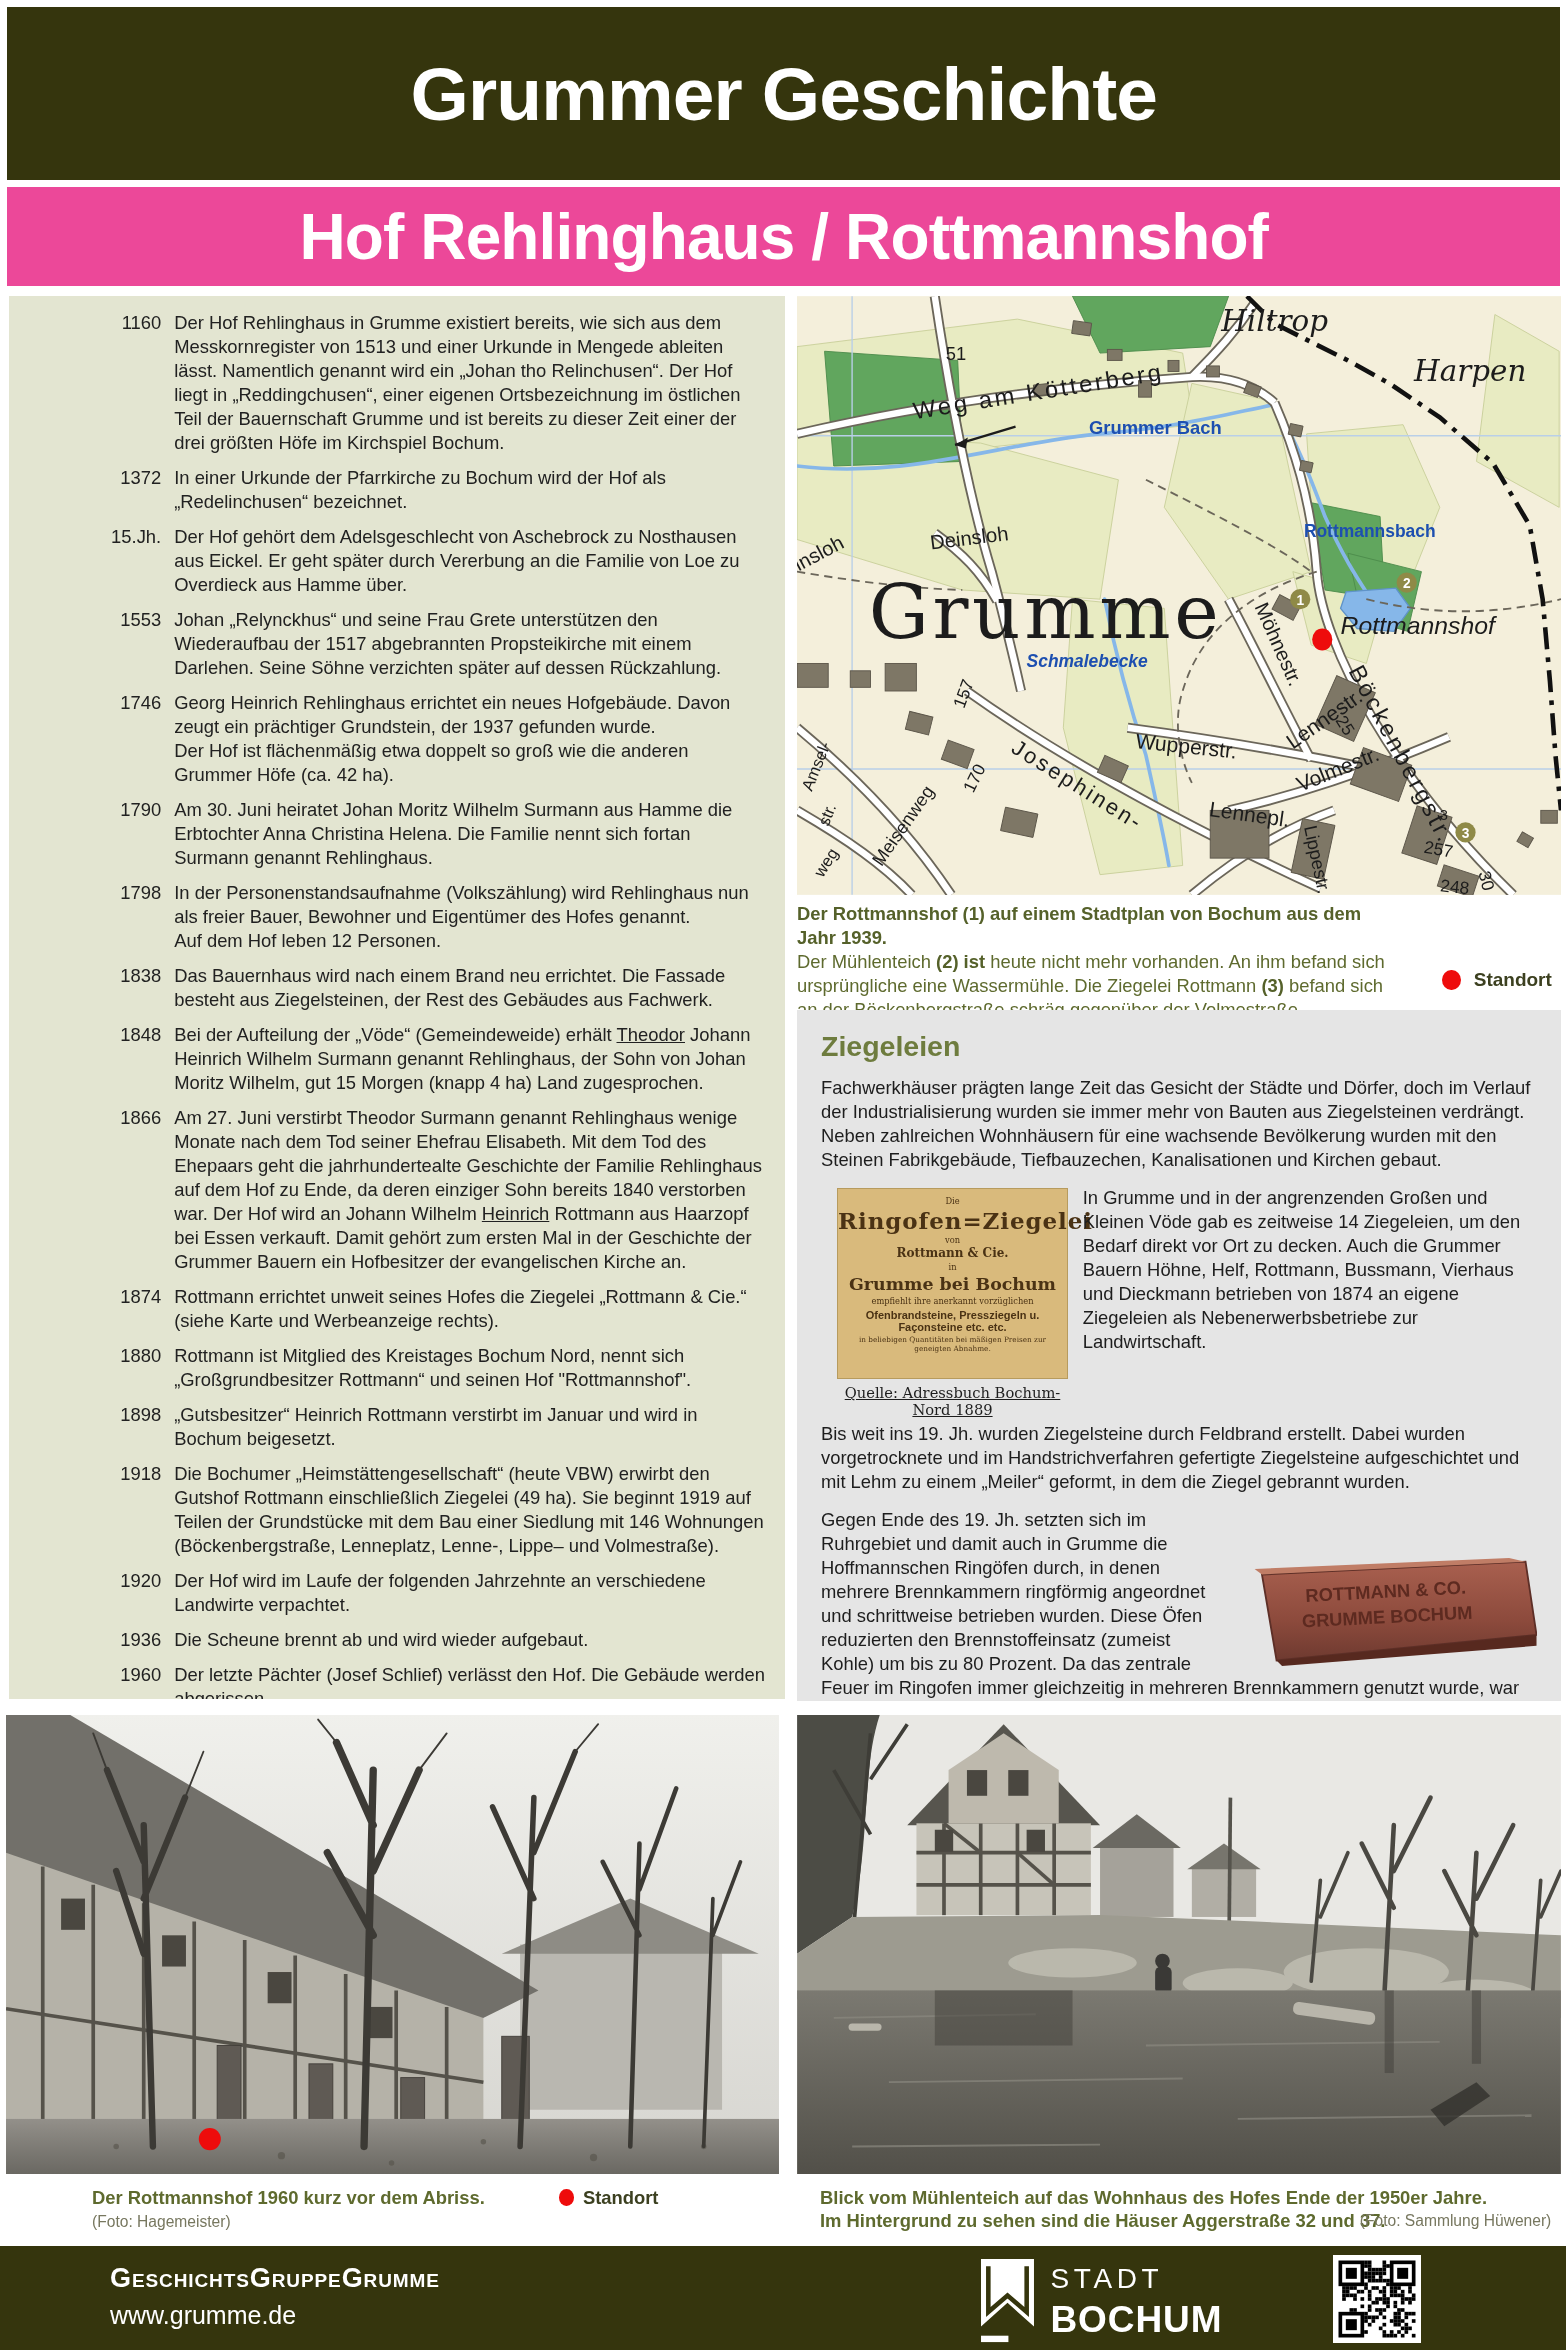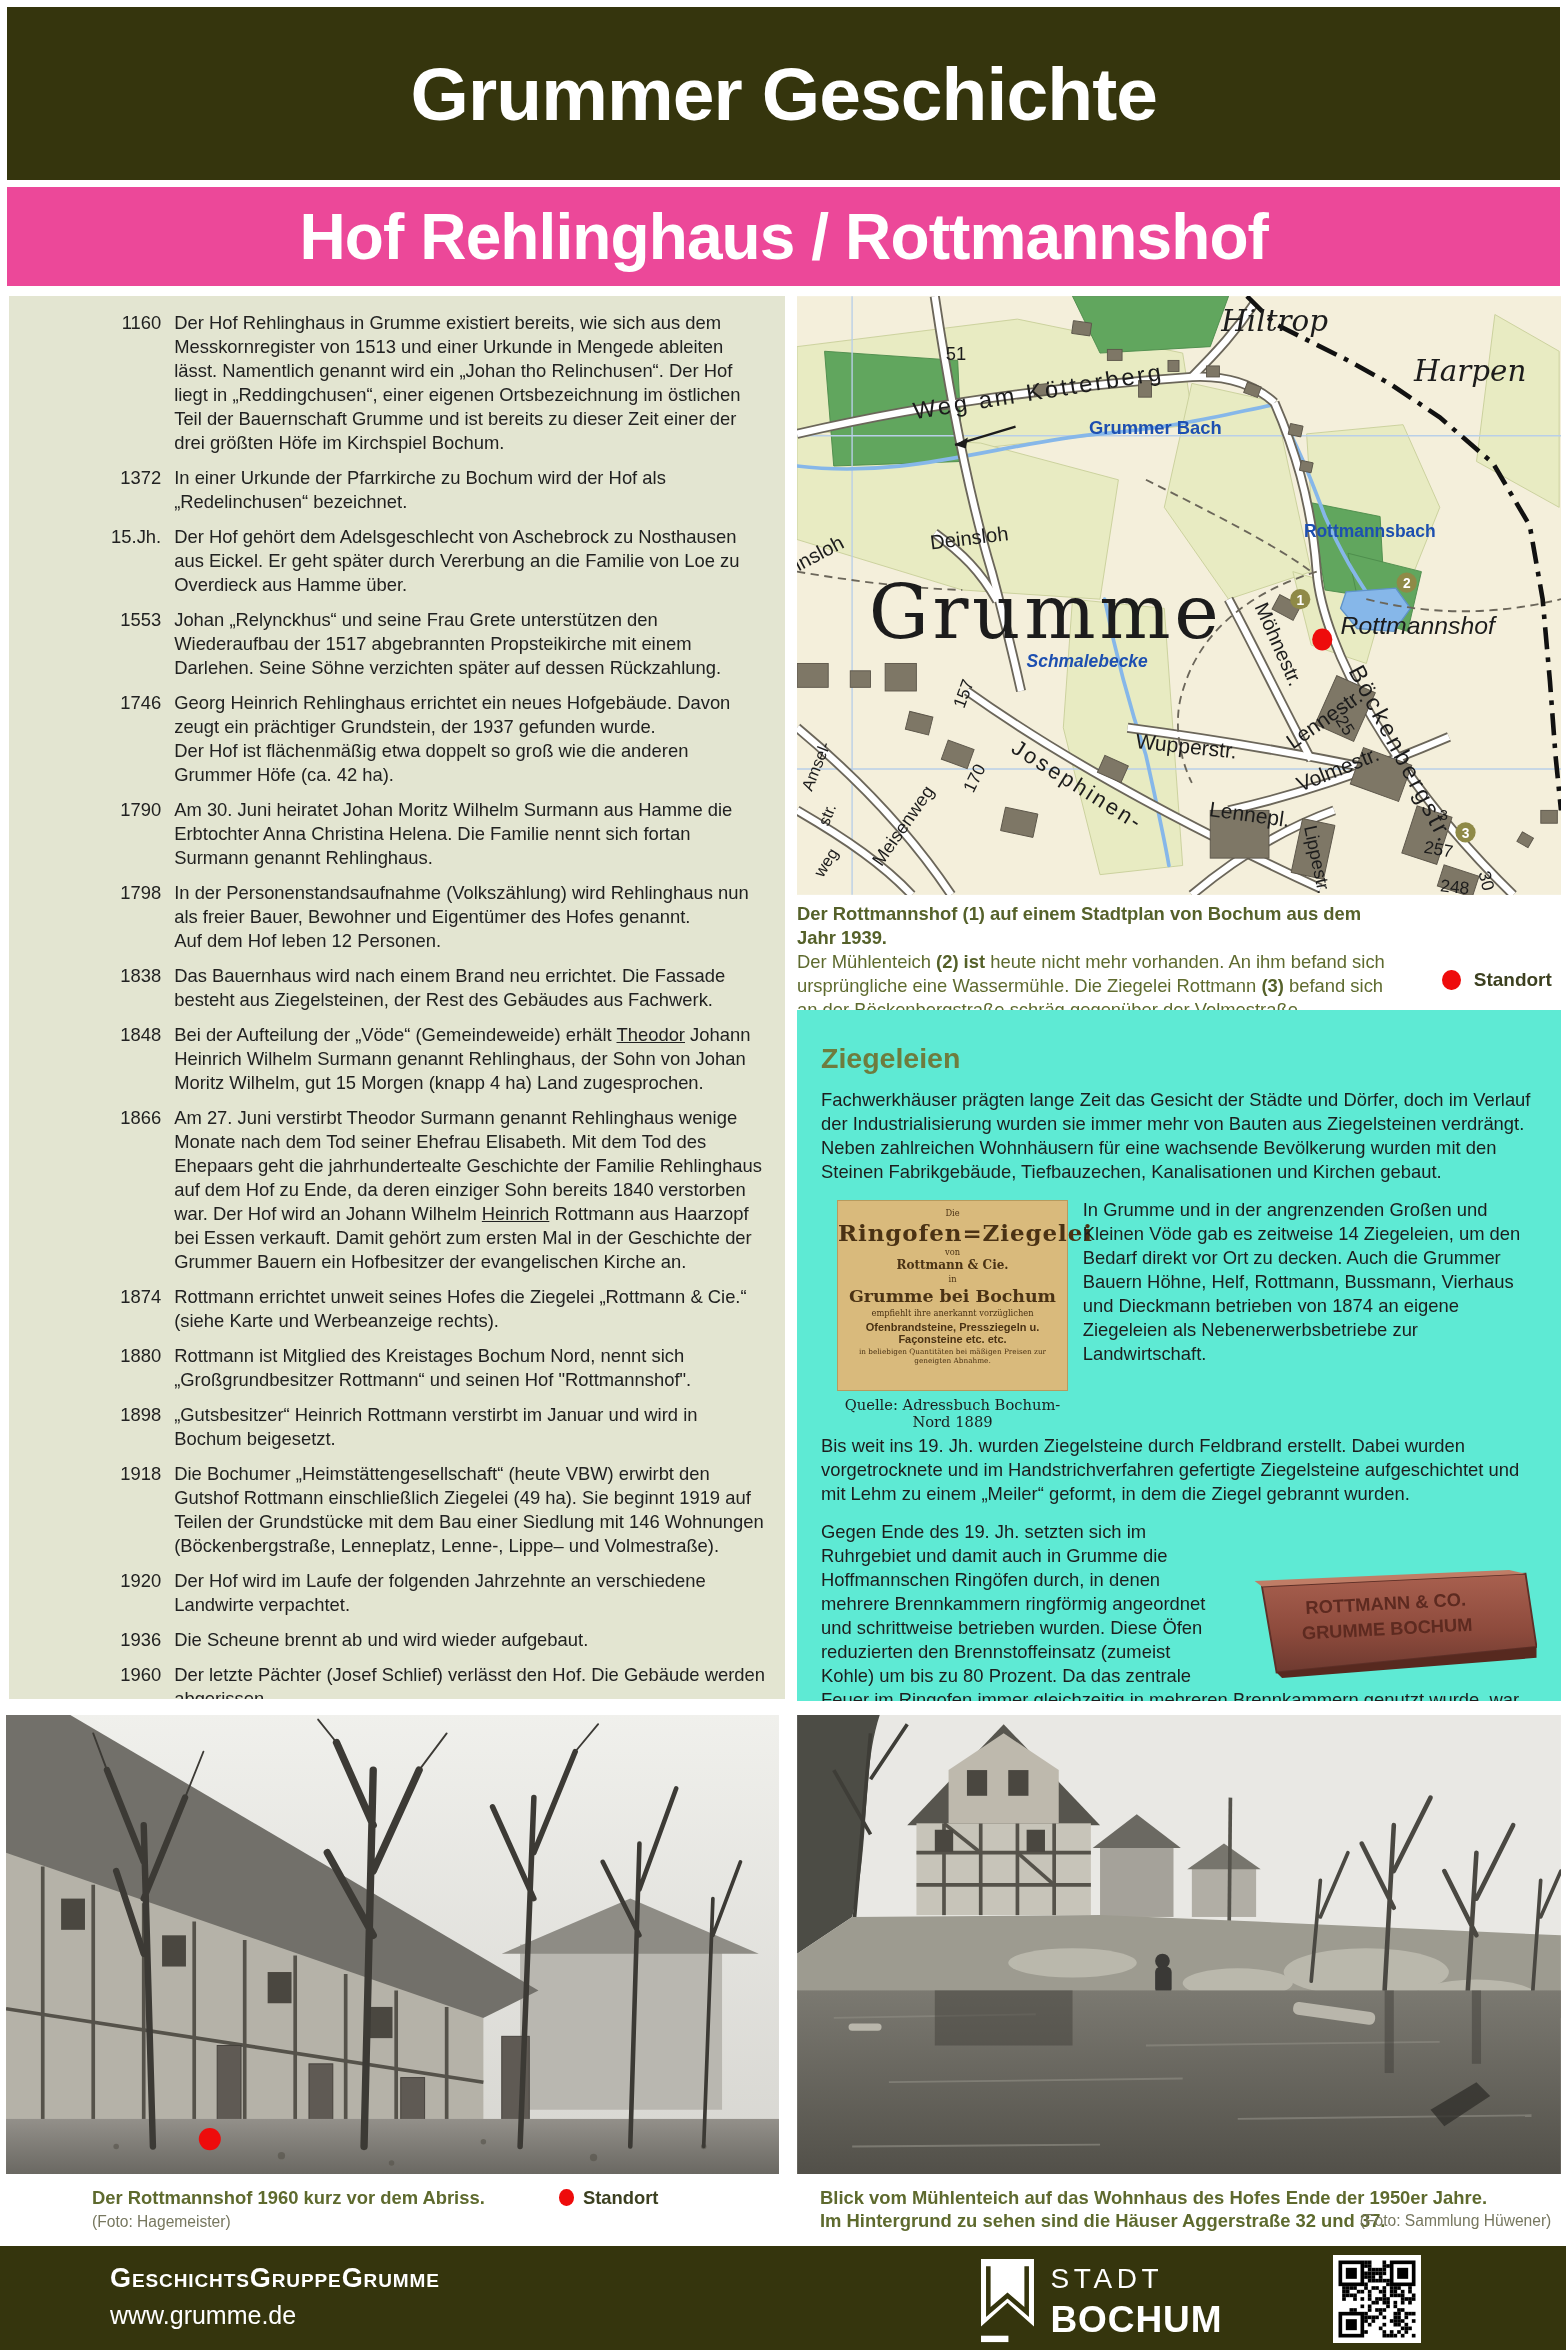--- a/index.html
+++ b/index.html
@@ -24,34 +24,34 @@
   .map-wrap svg{display:block;}
   .map-serif{font-family:"DejaVu Serif",serif;}
   
   .map-cap{position:absolute;top:902px;left:797px;width:764px;height:103px;color:#5e6a2e;
            font-size:18.4px;line-height:24px;}
   .map-cap .b{color:#55612a;}
   .legend{position:absolute;right:9.2px;bottom:13px;display:flex;align-items:center;gap:13px;
           font-weight:bold;color:#3c4020;font-size:19px;}
   .dot{width:18.4px;height:20px;border-radius:50%;background:#ee0c0c;display:inline-block;}
   
-  .zg-panel{position:absolute;top:1010px;left:797px;width:764px;height:691px;background:#5eead4;
-            box-sizing:border-box;padding:32px 24px 0 24px;color:#1d1d1d;overflow:hidden;}
+  .zg-panel{position:absolute;top:1010px;left:797px;width:764px;height:691px;background:#e5e5e5;
+            box-sizing:border-box;padding:20px 24px 0 24px;color:#1d1d1d;overflow:hidden;}
   .zg-panel h3{margin:0 0 13px 0;font-size:28.5px;color:#6e7c3e;}
   .zg-panel p{margin:0 0 13.8px 0;font-size:18.4px;line-height:24px;}
   .ad-fig{float:left;width:231px;margin:1.8px 14.7px 3.7px 0;}
   .ad-box{box-sizing:border-box;width:231px;height:191px;background:#d9ba7c;border:0.9px solid #b79b5e;
           text-align:center;color:#4a3214;padding-top:7.3px;font-family:"DejaVu Serif",serif;}
   .ad-tiny{font-size:8.3px;}
   .ad-title{font-size:23px;font-weight:bold;letter-spacing:0.9px;margin:0.9px 0;}
   .ad-co{font-size:12px;font-weight:bold;margin:1.8px 0;}
   .ad-place{font-size:17.4px;font-weight:bold;margin:1.8px 0;}
   .ad-prod{font-family:"Liberation Sans",sans-serif;font-size:11px;font-weight:bold;margin:2.8px 3.7px;}
   .ad-terms{font-size:7.3px;margin:1.8px 9.2px;}
-  .ad-src{font-family:"DejaVu Serif",serif;font-size:14.7px;color:#1d1d1d;margin-top:5.5px;text-align:center;}
+  .ad-src{font-family:"DejaVu Serif",serif;font-size:14.7px;color:#1d1d1d;margin-top:5.5px;text-align:center;text-decoration:underline;}
   .clearfix::after{content:"";display:block;clear:both;}
   .clear{clear:both;}
   .brick-fig{float:right;margin:50px 0 7.3px 16.5px;width:303px;height:108px;}
   
   .photo{position:absolute;top:1715px;height:459px;}
   .photo-left{left:5.5px;width:773px;}
   .photo-right{left:797px;width:764px;}
   .photo-cap{position:absolute;top:2186px;color:#5e6a2e;font-size:18.4px;line-height:23px;}
   .cap-left{left:92px;width:680px;}
   .cap-right{left:820px;width:735px;}

